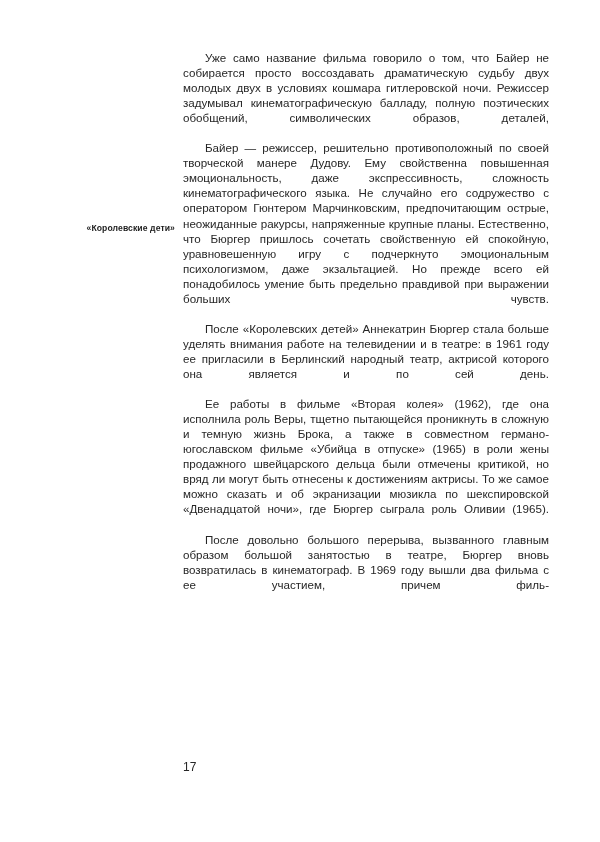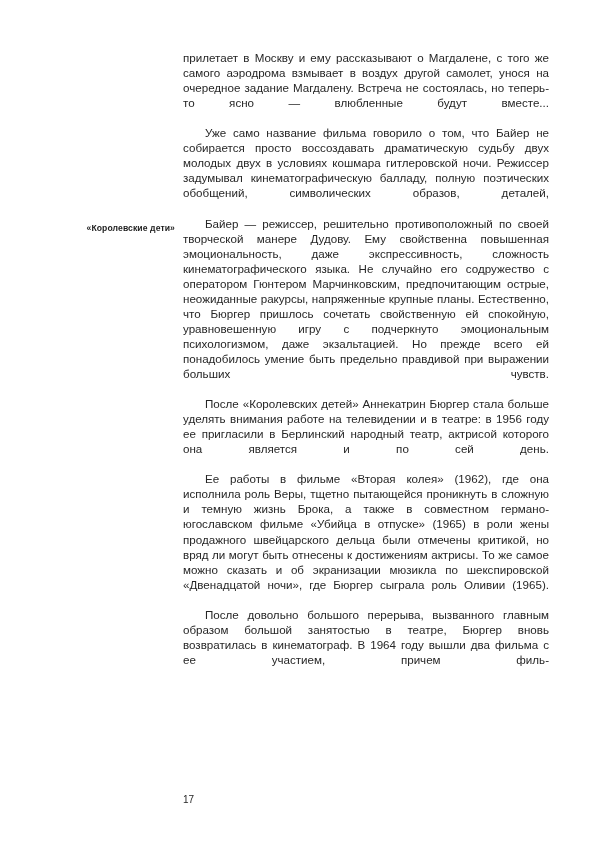--- a/index.html
+++ b/index.html
@@ -63,37 +63,35 @@
   .para:after {
     content: "";
     display: inline-block;
     width: 100%;
   }
 
   .page-number {
     position: absolute;
     left: 183px;
     top: 760px;
-    font-size: 10px;
+    font-size: 12px;
     line-height: 14px;
     color: #262626;
-    margin-top: 33px;
   }
 </style>
 </head>
 <body>
 
 <div class="page">
 
   <div class="sidenote">«Королевские дети»</div>
 
   <div class="column">
-    <p class="para first">прилетает в Москву и ему рассказывают о Магдалене, с того же самого аэродрома взмывает в воздух другой самолет, унося на очередное задание Магдалену. Встреча не состоялась, но теперь-то ясно — влюбленные будут вместе...</p>
     <p class="para">Уже само название фильма говорило о том, что Байер не собирается просто воссоздавать драматическую судьбу двух молодых двух в условиях кошмара гитлеровской ночи. Режиссер задумывал кинематографическую балладу, полную поэтических обобщений, символических образов, деталей,</p>
     <p class="para">Байер — режиссер, решительно противоположный по своей творческой манере Дудову. Ему свойственна повышенная эмоциональность, даже экспрессивность, сложность кинематографического языка. Не случайно его содружество с оператором Гюнтером Марчинковским, предпочитающим острые, неожиданные ракурсы, напряженные крупные планы. Естественно, что Бюргер пришлось сочетать свойственную ей спокойную, уравновешенную игру с подчеркнуто эмоциональным психологизмом, даже экзальтацией. Но прежде всего ей понадобилось умение быть предельно правдивой при выражении больших чувств.</p>
-    <p class="para">После «Королевских детей» Аннекатрин Бюргер стала больше уделять внимания работе на телевидении и в театре: в 1956 году ее пригласили в Берлинский народный театр, актрисой которого она является и по сей день.</p>
+    <p class="para">После «Королевских детей» Аннекатрин Бюргер стала больше уделять внимания работе на телевидении и в театре: в 1961 году ее пригласили в Берлинский народный театр, актрисой которого она является и по сей день.</p>
     <p class="para">Ее работы в фильме «Вторая колея» (1962), где она исполнила роль Веры, тщетно пытающейся проникнуть в сложную и темную жизнь Брока, а также в совместном германо-югославском фильме «Убийца в отпуске» (1965) в роли жены продажного швейцарского дельца были отмечены критикой, но вряд ли могут быть отнесены к достижениям актрисы. То же самое можно сказать и об экранизации мюзикла по шекспировской «Двенадцатой ночи», где Бюргер сыграла роль Оливии (1965).</p>
-    <p class="para">После довольно большого перерыва, вызванного главным образом большой занятостью в театре, Бюргер вновь возвратилась в кинематограф. В 1964 году вышли два фильма с ее участием, причем филь-</p>
+    <p class="para">После довольно большого перерыва, вызванного главным образом большой занятостью в театре, Бюргер вновь возвратилась в кинематограф. В 1969 году вышли два фильма с ее участием, причем филь-</p>
   </div>
 
   <div class="page-number">17</div>
 
 </div>
 
 </body></html>

